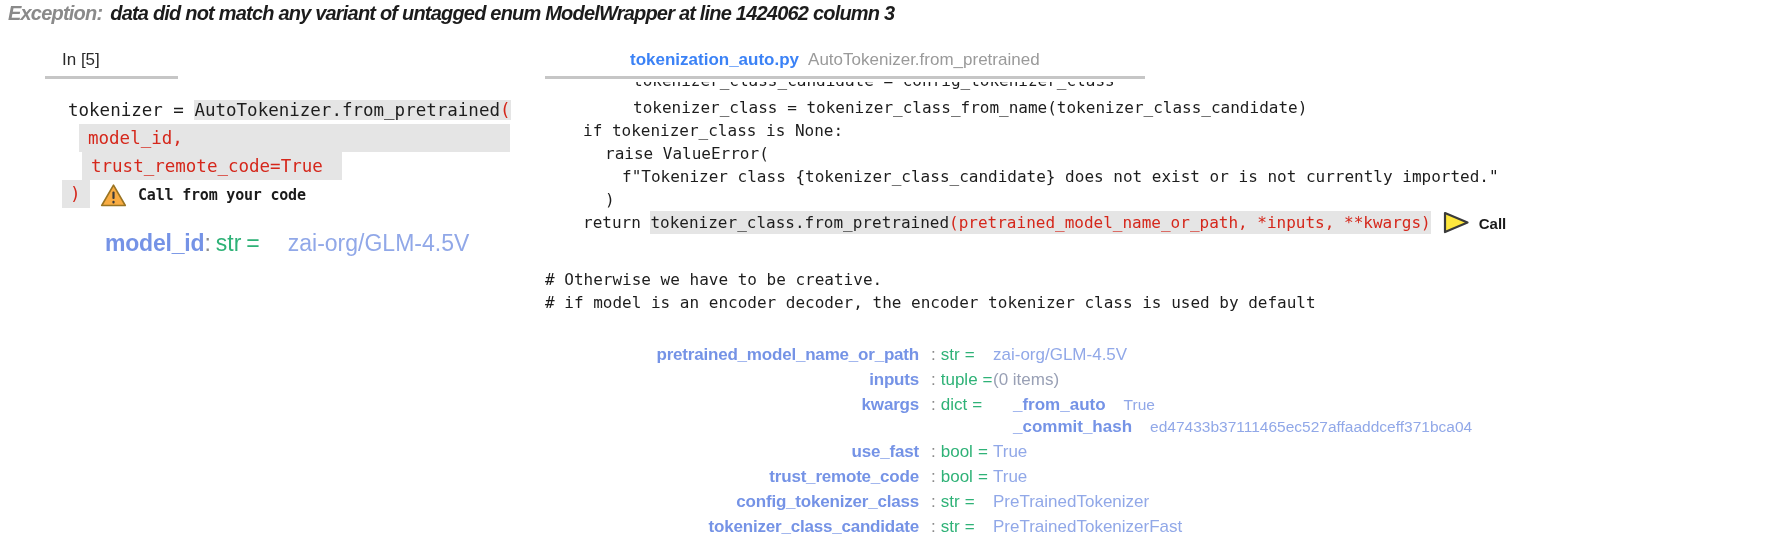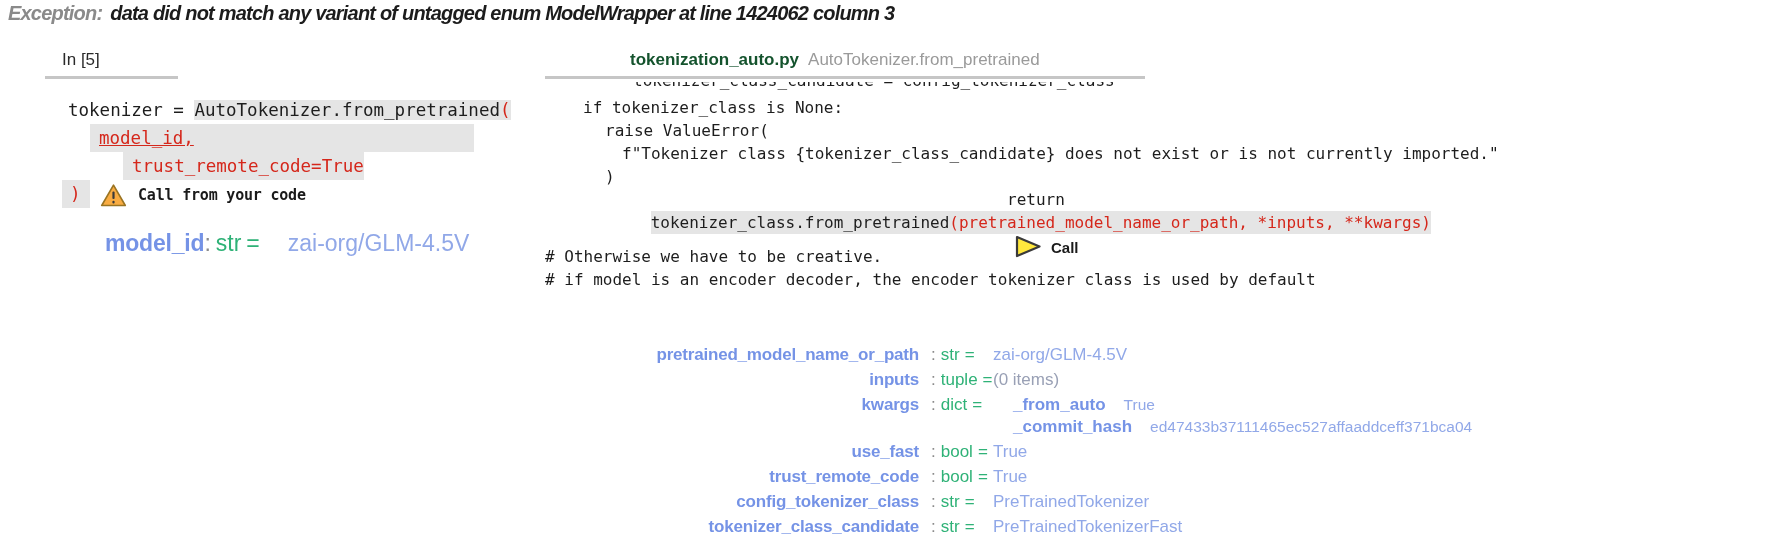--- a/index.html
+++ b/index.html
@@ -18,53 +18,53 @@
   .page-title .exc-prefix { color:#8a8a8a; margin-right:8px; }
 
   
   .frame { position:absolute; top:50px; }
   .frame-left  { left:45px;  width:500px;  height:500px; }
   .frame-right { left:545px; width:1235px; height:504px; }
 
   .frame-header { font-size:17px; white-space:nowrap; }
   .frame-left .frame-header { padding-left:17px; color:#2a2a2a; }
   .frame-right .frame-header { padding-left:85px; }
-  .file-name { font-weight:bold; color:#14532d; }
+  .file-name { font-weight:bold; color:#3b82f6; }
   .func-name { color:#9a9a9a; margin-left:9px; }
   .rule { height:3px; background:#c6c6c6; margin-top:6px; }
   .frame-left  .rule { width:133px; }
   .frame-right .rule { width:600px; }
 
   
   .hl  { background:#e5e5e5; }
   .red { color:#D5271B; }
   .code-line { white-space:pre; }
 
   
   .left-code { position:absolute; top:46px; left:0; font-size:17.5px; line-height:28px; color:#1d1d1d; }
   .left-code .code-line { height:28px; }
   .l-line1 { padding-left:23px; }
   .hl-block { display:inline-block; padding-left:9px; }
-  .l-arg1 { margin-left:45px; width:384px;text-decoration:underline; }
-  .l-arg2 { margin-left:78px; width:241px; }
+  .l-arg1 { margin-left:34px; width:431px; }
+  .l-arg2 { margin-left:37px; width:260px; }
   .l-close { margin-left:17px; width:28px; padding-left:8px; }
   .call-note { display:inline-flex; align-items:center; gap:11px; margin-left:10px; vertical-align:middle; }
   .call-note-label { font-size:15px; font-weight:bold; color:#1a1a1a; letter-spacing:-0.2px; }
 
   
   .right-code { position:absolute; top:46px; left:0; font-size:16px; line-height:23px; color:#1d1d1d; }
   .right-code .code-line { height:23px; }
   .clipped-line { position:absolute; top:-14px; left:0; height:12px; overflow:hidden; }
   .clipped-line .inner { display:block; margin-top:-13px; }
   .ind-a { padding-left:88px; }
   .ind-b { padding-left:38px; }
   .ind-c { padding-left:60px; }
   .ind-d { padding-left:77px; }
   .spacer { height:34px; }
-  .return-line { display:flex; align-items:center;flex-direction:column; }
+  .return-line { display:flex; align-items:center; }
   .call-marker { display:inline-flex; align-items:flex-end; gap:8px; margin-left:10px; }
   .call-marker-label { font-size:15px; font-weight:bold; color:#1a1a1a; font-family:"Liberation Sans",sans-serif; }
 
   
   .vars-left { position:absolute; top:180px; left:60px; font-size:23px; white-space:nowrap; }
   .vars-right { position:absolute; top:295px; left:0; font-size:17px; }
   .var-row { display:flex; align-items:flex-start; height:25px; white-space:nowrap; }
   .var-row.tall { height:47px; }
   .var-name { display:inline-block; width:374px; text-align:right; font-weight:bold; color:#7593E6; letter-spacing:-0.2px; }
   .vars-left .var-name { width:auto; text-align:left; }
@@ -121,20 +121,21 @@
 <div class="frame frame-right">
   <div class="frame-header">
     <span class="file-name">tokenization_auto.py</span><span class="func-name">AutoTokenizer.from_pretrained</span>
   </div>
   <div class="rule"></div>
 
   <div class="right-code mono">
     <div class="clipped-line ind-a">
         <span class="inner code-line">tokenizer_class_candidate = config_tokenizer_class</span>
       </div>
+    <div class="code-line ind-a">tokenizer_class = tokenizer_class_from_name(tokenizer_class_candidate)</div>
     <div class="code-line ind-b">if tokenizer_class is None:</div>
     <div class="code-line ind-c">raise ValueError(</div>
     <div class="code-line ind-d">f"Tokenizer class {tokenizer_class_candidate} does not exist or is not currently imported."</div>
     <div class="code-line ind-c">)</div>
     <div class="code-line ind-b return-line"><span>return </span><span class="hl"><span>tokenizer_class.from_pretrained</span><span class="red">(pretrained_model_name_or_path, *inputs, **kwargs)</span></span><span class="call-marker"><svg width="30" height="25" viewBox="0 0 30 25">
             <path d="M4 3 L26.5 12.5 L4 22 Z" fill="#FFE83D" stroke="#3a3a3a" stroke-width="2.2" stroke-linejoin="round"></path>
           </svg><span class="call-marker-label">Call</span></span></div>
     <div class="spacer"></div>
     <div class="code-line"># Otherwise we have to be creative.</div>
     <div class="code-line"># if model is an encoder decoder, the encoder tokenizer class is used by default</div>

